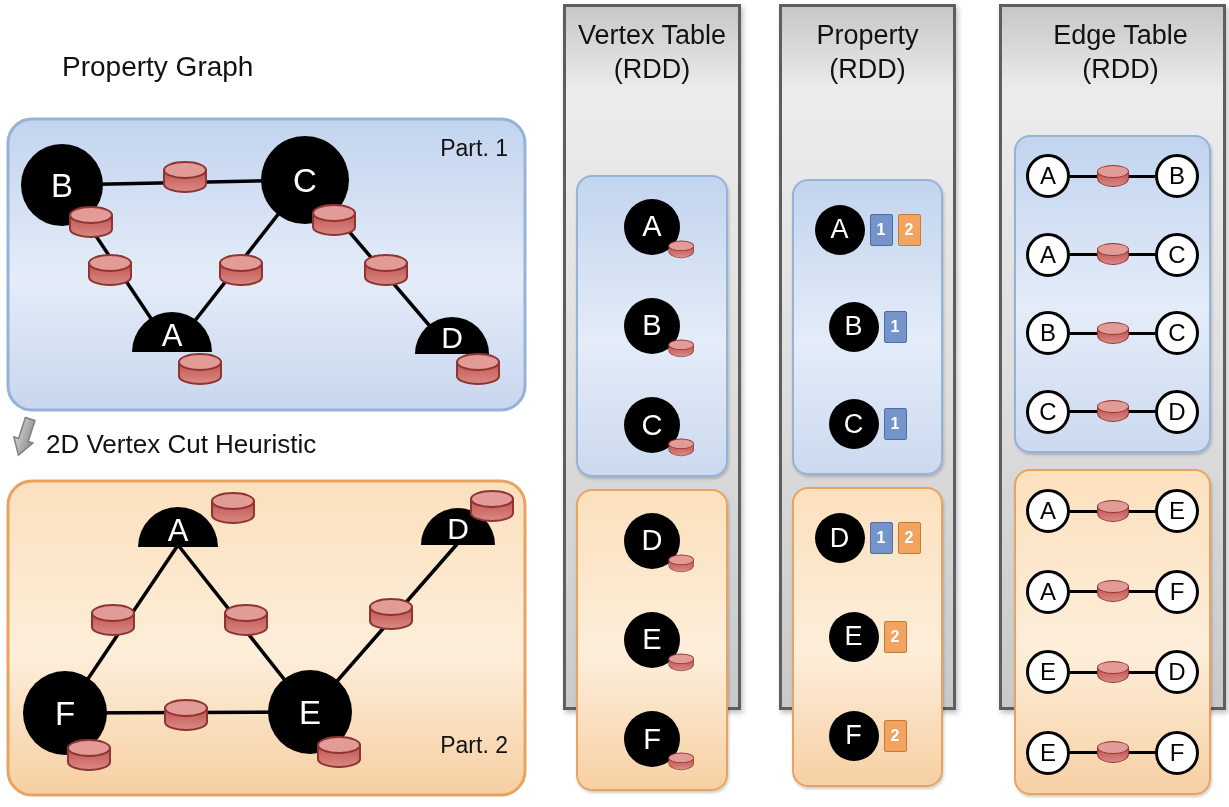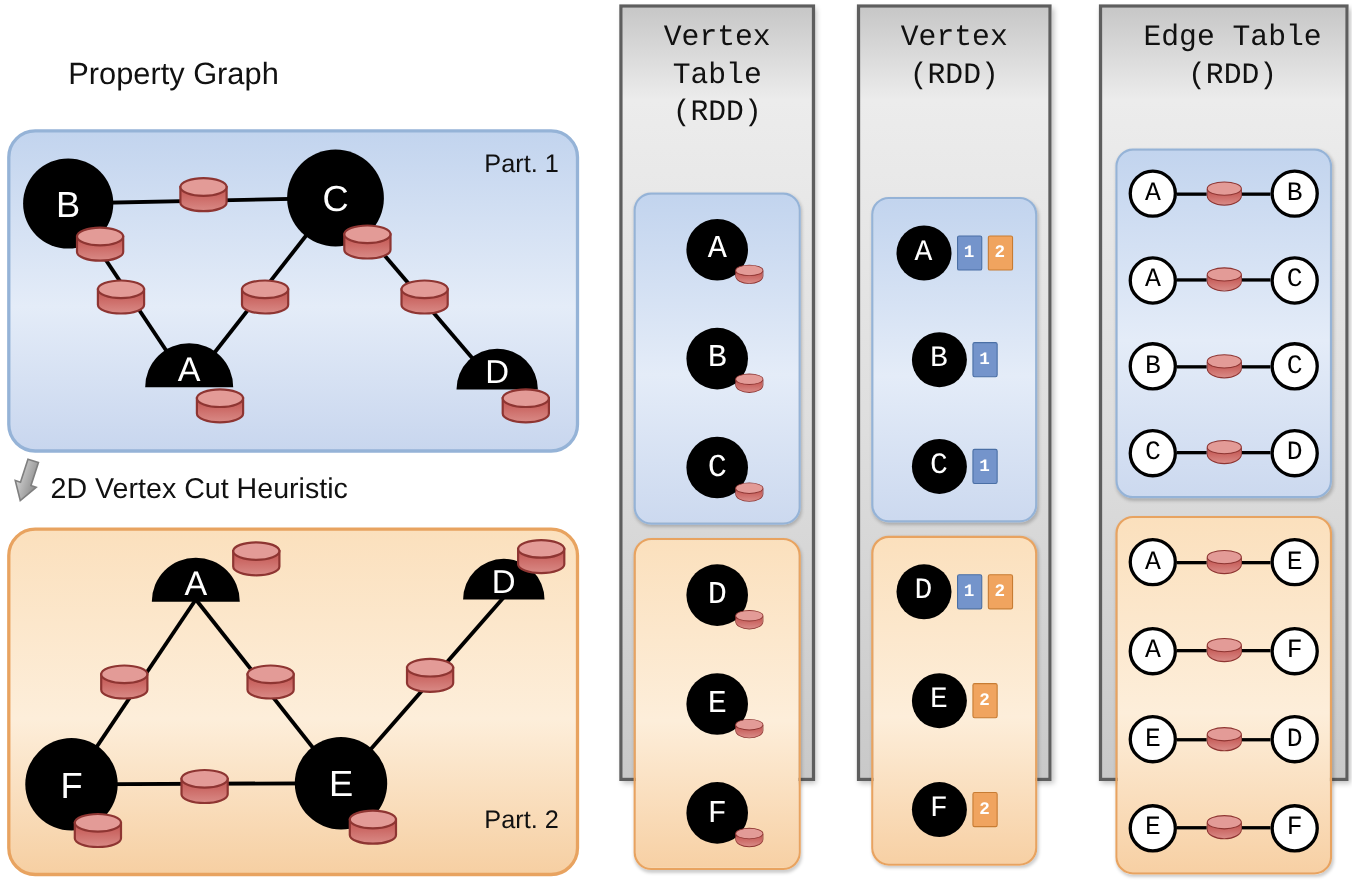--- a/index.html
+++ b/index.html
@@ -9,21 +9,20 @@
     overflow:hidden; background:#ffffff;
   }
   svg text { font-family:"Liberation Sans", sans-serif; }
 
   
   .panel {
     position:absolute; top:4px; height:706px; box-sizing:border-box;
     border:3px solid #5e5e5e;
     background:linear-gradient(180deg,#c7c7c7 0%,#ececec 12%,#dedede 55%,#c9c9c9 100%);
     box-shadow:2px 3px 5px rgba(0,0,0,0.25);
-    font-family:Liberation Mono, monospace;
   }
   .panel-title { text-align:center; font-size:27px; line-height:1.25; margin-top:12px; color:#111; }
 
   .inner {
     position:absolute; left:10px; right:10px; box-sizing:border-box;
     border-radius:16px;
     display:flex; flex-direction:column; justify-content:space-around; align-items:center;
     box-shadow:1px 2px 3px rgba(0,0,0,0.2);
   }
   .inner.blue   { background:linear-gradient(180deg,#c2d4ee 0%,#e4ecf8 55%,#ccd9ef 100%); border:2px solid #95b3d7; }
@@ -203,21 +202,21 @@
       </div>
       <div class="vnode">
         <span>F</span>
         <span class="cyl cyl-sm vattach"></span>
       </div>
     </div>
   </div>
 
   <div class="panel" style="left:779px; width:177px;">
     <div class="panel-title">
-      <div>Vertex</div>
+      <div>Property</div>
       <div>(RDD)</div>
     </div>
 
     <div class="inner blue" style="top:172px; height:296px;">
       <div class="rt-row">
         <div class="rnode">
           <span>A</span>
         </div>
         <span class="chip chip-blue">1</span>
         <span class="chip chip-orange">2</span>

